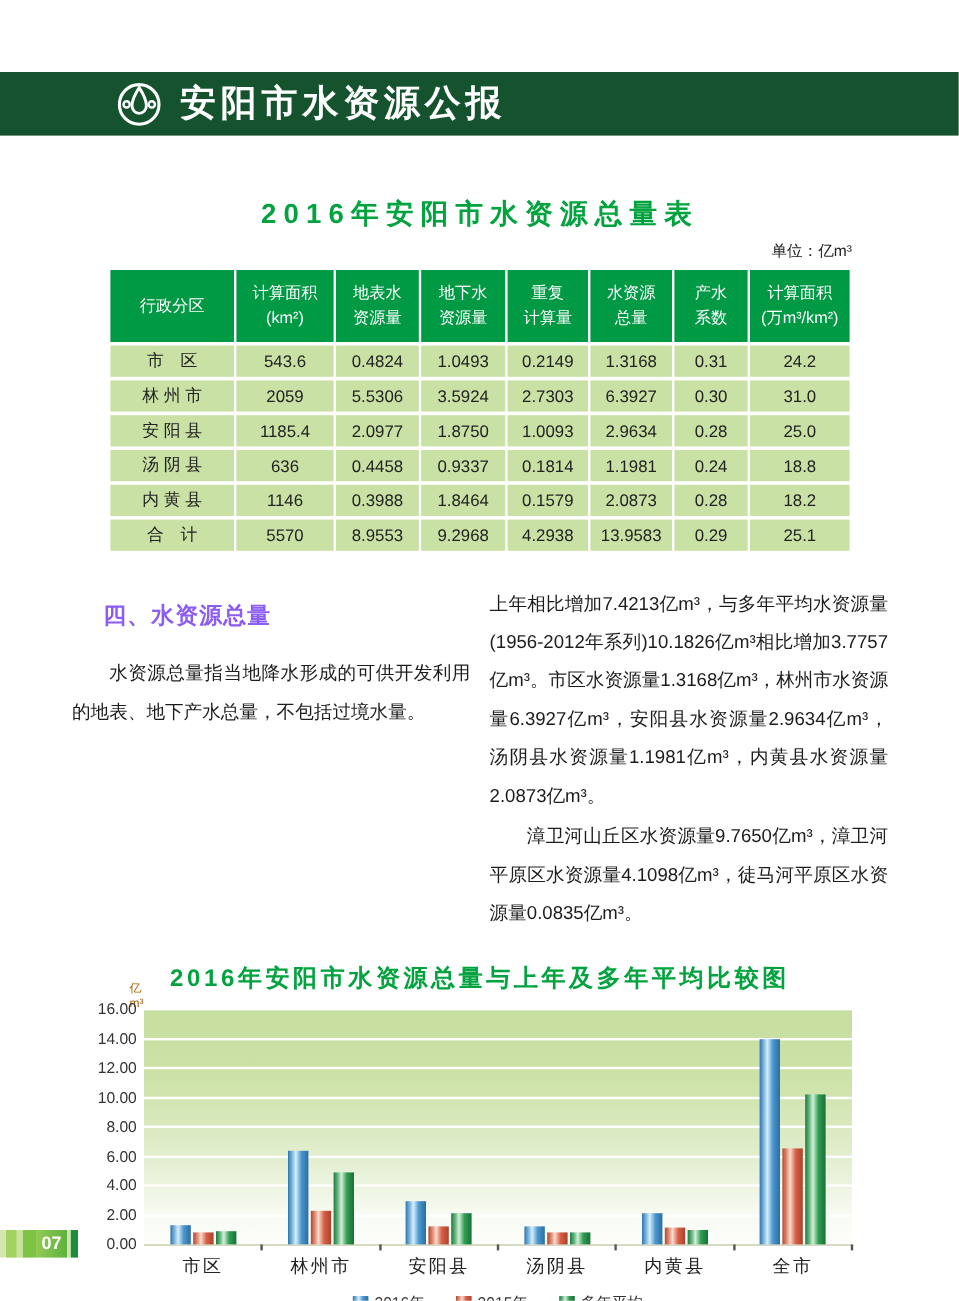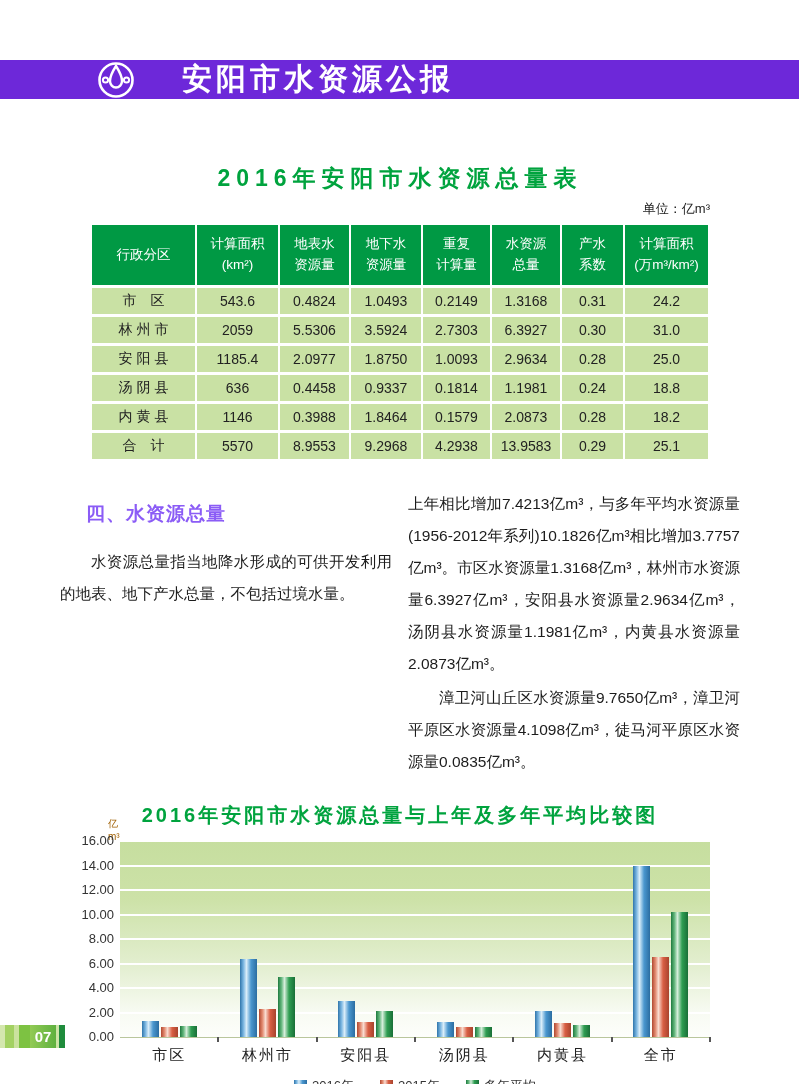--- a/index.html
+++ b/index.html
@@ -4,22 +4,22 @@
 <style>
   html,body{margin:0;padding:0;}
   body{
     width:799px;height:1084px;position:relative;overflow:hidden;
     background:#ffffff;
     font-family:"Liberation Sans","DejaVu Sans",sans-serif;
     color:#1c1c1c;
   }
   
   .banner{
-    position:absolute;top:60px;left:0;width:799px;height:39px;
-    background:#6d28d9;display:flex;align-items:center;gap:32px;
+    position:absolute;top:60px;left:0;width:799px;height:53px;
+    background:#14532d;display:flex;align-items:center;
   }
   .banner .logo{width:40px;height:40px;margin-left:96px;flex:0 0 auto;}
   .banner-title{
     color:#ffffff;font-size:30px;font-weight:bold;letter-spacing:4px;
     margin-left:14px;
   }
   
   .content{position:absolute;top:117px;left:60px;width:680px;}
   .tbl-title{
     margin-top:46px;text-align:center;color:#00a33e;

